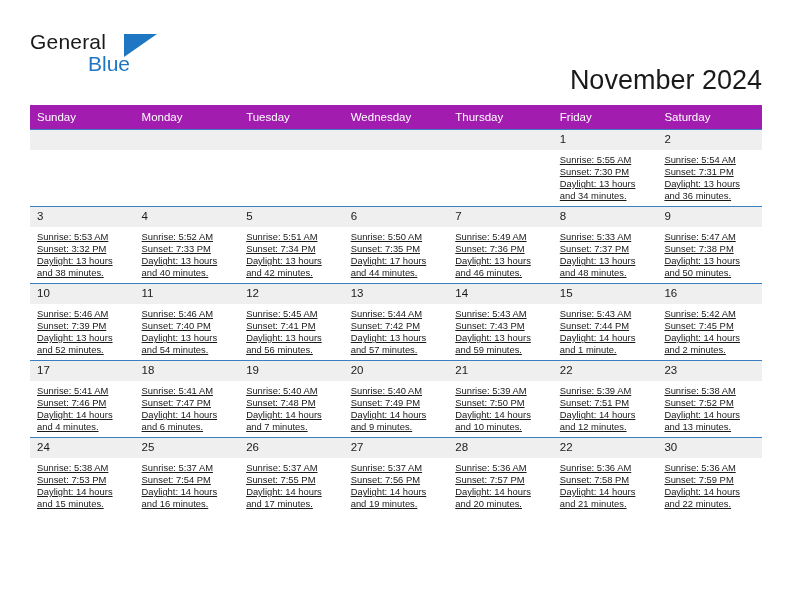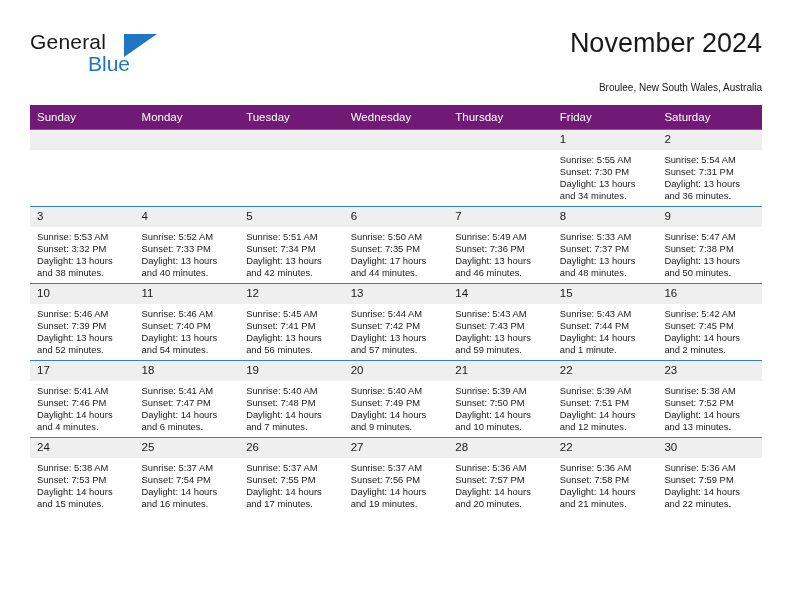--- a/index.html
+++ b/index.html
@@ -68,40 +68,41 @@
     right: 0;
     top: 0;
     text-align: right;
   }
   .cal-title {
     font-size: 27px;
     font-weight: normal;
     color: #1a1a1a;
     line-height: 34px;
     white-space: nowrap;
+    margin-top: 37px;
   }
   .cal-subtitle {
     font-size: 10px;
     color: #1a1a1a;
     line-height: 24px;
     margin-top: 16px;
     white-space: nowrap;
   }
 
   
   .calendar {
     position: absolute;
     left: 30px;
     top: 105px;
     width: 732px;
     border-collapse: collapse;
     table-layout: fixed;
   }
   .calendar th {
-    background: #701a75;
+    background: #a21caf;
     color: #ffffff;
     font-size: 11.5px;
     font-weight: normal;
     text-align: left;
     padding: 6px 0 6px 7px;
     height: 10px;
     border: none;
   }
   .calendar td {
     vertical-align: top;
@@ -117,20 +118,21 @@
     color: #1a1a1a;
     padding: 3px 0 4px 7px;
     line-height: 13px;
     min-height: 13px;
   }
   .details {
     padding: 4px 6px 0 7px;
     font-size: 9.4px;
     line-height: 12.1px;
     color: #1a1a1a;
+    text-decoration: underline;
   }
   .details div {
     white-space: nowrap;
   }
   .details div.wrap {
     white-space: normal;
   }
   td.empty .daynum {
     background: #efefef;
     color: transparent;

